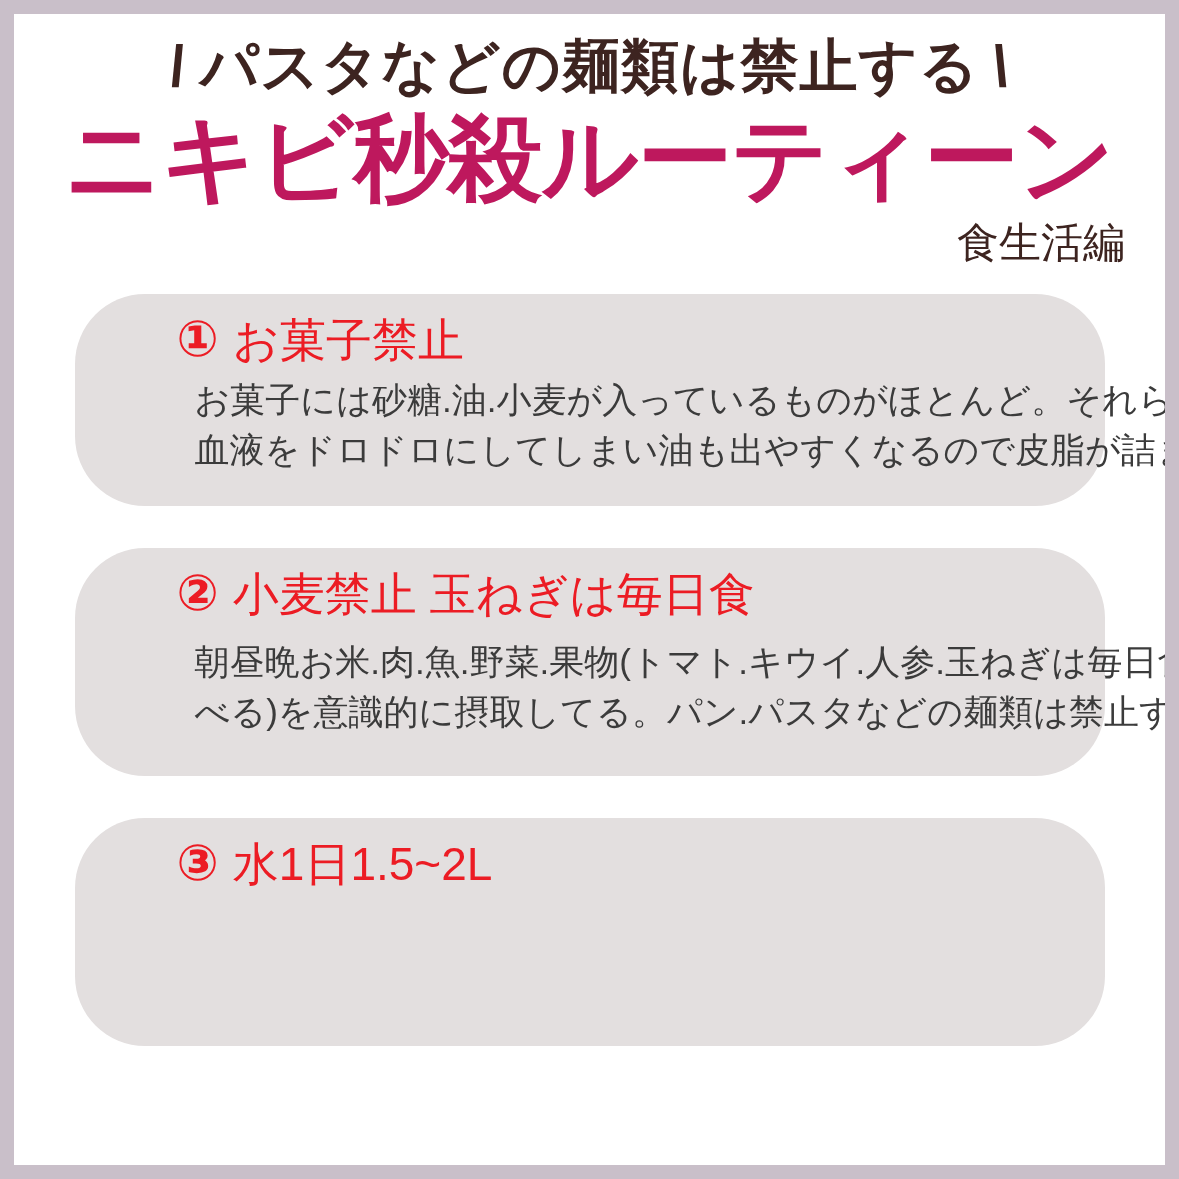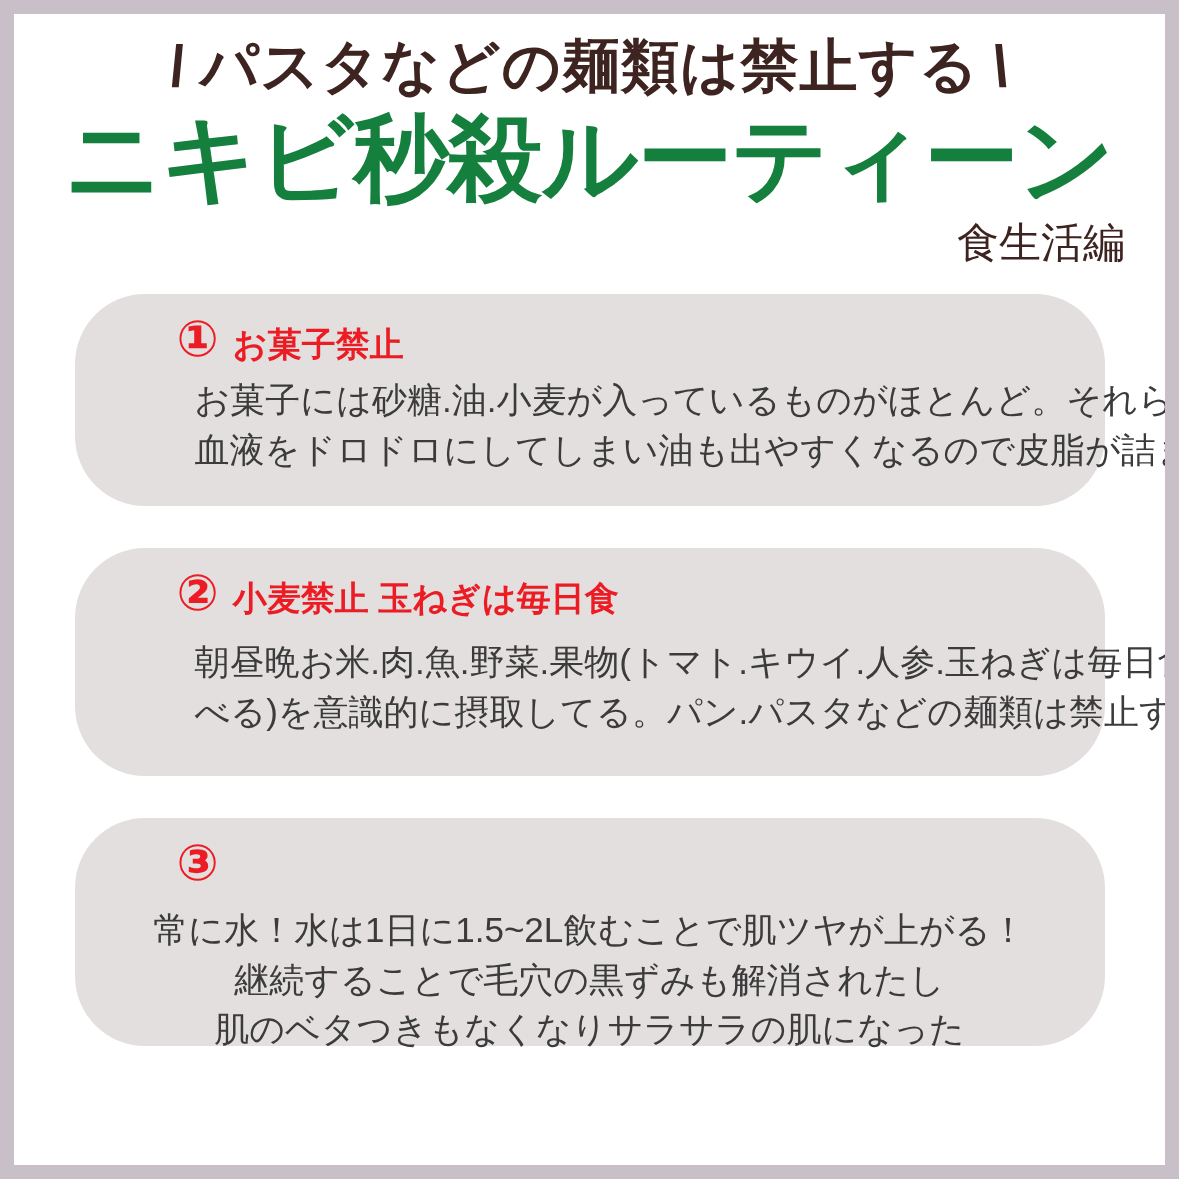--- a/index.html
+++ b/index.html
@@ -43,21 +43,21 @@
   .kicker .slash {
     font-size: 58px;
     font-weight: 700;
     display: inline-block;
   }
   .kicker .slash.left  { transform: skewX(-16deg); }
   .kicker .slash.right { transform: skewX(16deg); }
 
   .main-title {
     margin-top: 14px;
-    color: #15803d;
+    color: #be185d;
     font-weight: 700;
     font-size: 95px;
     letter-spacing: -1px;
     line-height: 1.0;
     white-space: nowrap;
   }
   .subtitle {
     margin-top: 16px;
     padding-right: 40px;
     text-align: right;
@@ -87,22 +87,22 @@
     padding-left: 72px;
   }
   .card-num {
     color: #ec1c24;
     font-size: 50px;
     font-weight: 700;
     line-height: 1.1;
   }
   .card-title {
     color: #ec1c24;
-    font-size: 34px;
-    font-weight: 700;
+    font-size: 46px;
+    font-weight: 400;
     line-height: 1.1;
     white-space: nowrap;
   }
   .card-body {
     margin-top: 8px;
     color: #3b3b3b;
     font-size: 35px;
     line-height: 1.42;
     text-align: center;
     padding: 0 16px;
@@ -157,22 +157,18 @@
       </div>
       <div class="card-body left-ind">
         <span class="ln">朝昼晩お米.肉.魚.野菜.果物(トマト.キウイ.人参.玉ねぎは毎日食</span>
         <span class="ln">べる)を意識的に摂取してる。パン.パスタなどの麺類は禁止する</span>
       </div>
     </div>
 
     <div class="card" id="card-3">
       <div class="card-heading">
         <span class="card-num">③</span>
-      </div>
-      <div class="card-body">
-        <span class="ln">常に水！水は1日に1.5~2L飲むことで肌ツヤが上がる！</span>
-        <span class="ln">継続することで毛穴の黒ずみも解消されたし</span>
-        <span class="ln">肌のベタつきもなくなりサラサラの肌になった</span>
+        <span class="card-title">水1日1.5~2L</span>
       </div>
     </div>
 
   </div>
 </div>
 
 </body></html>

